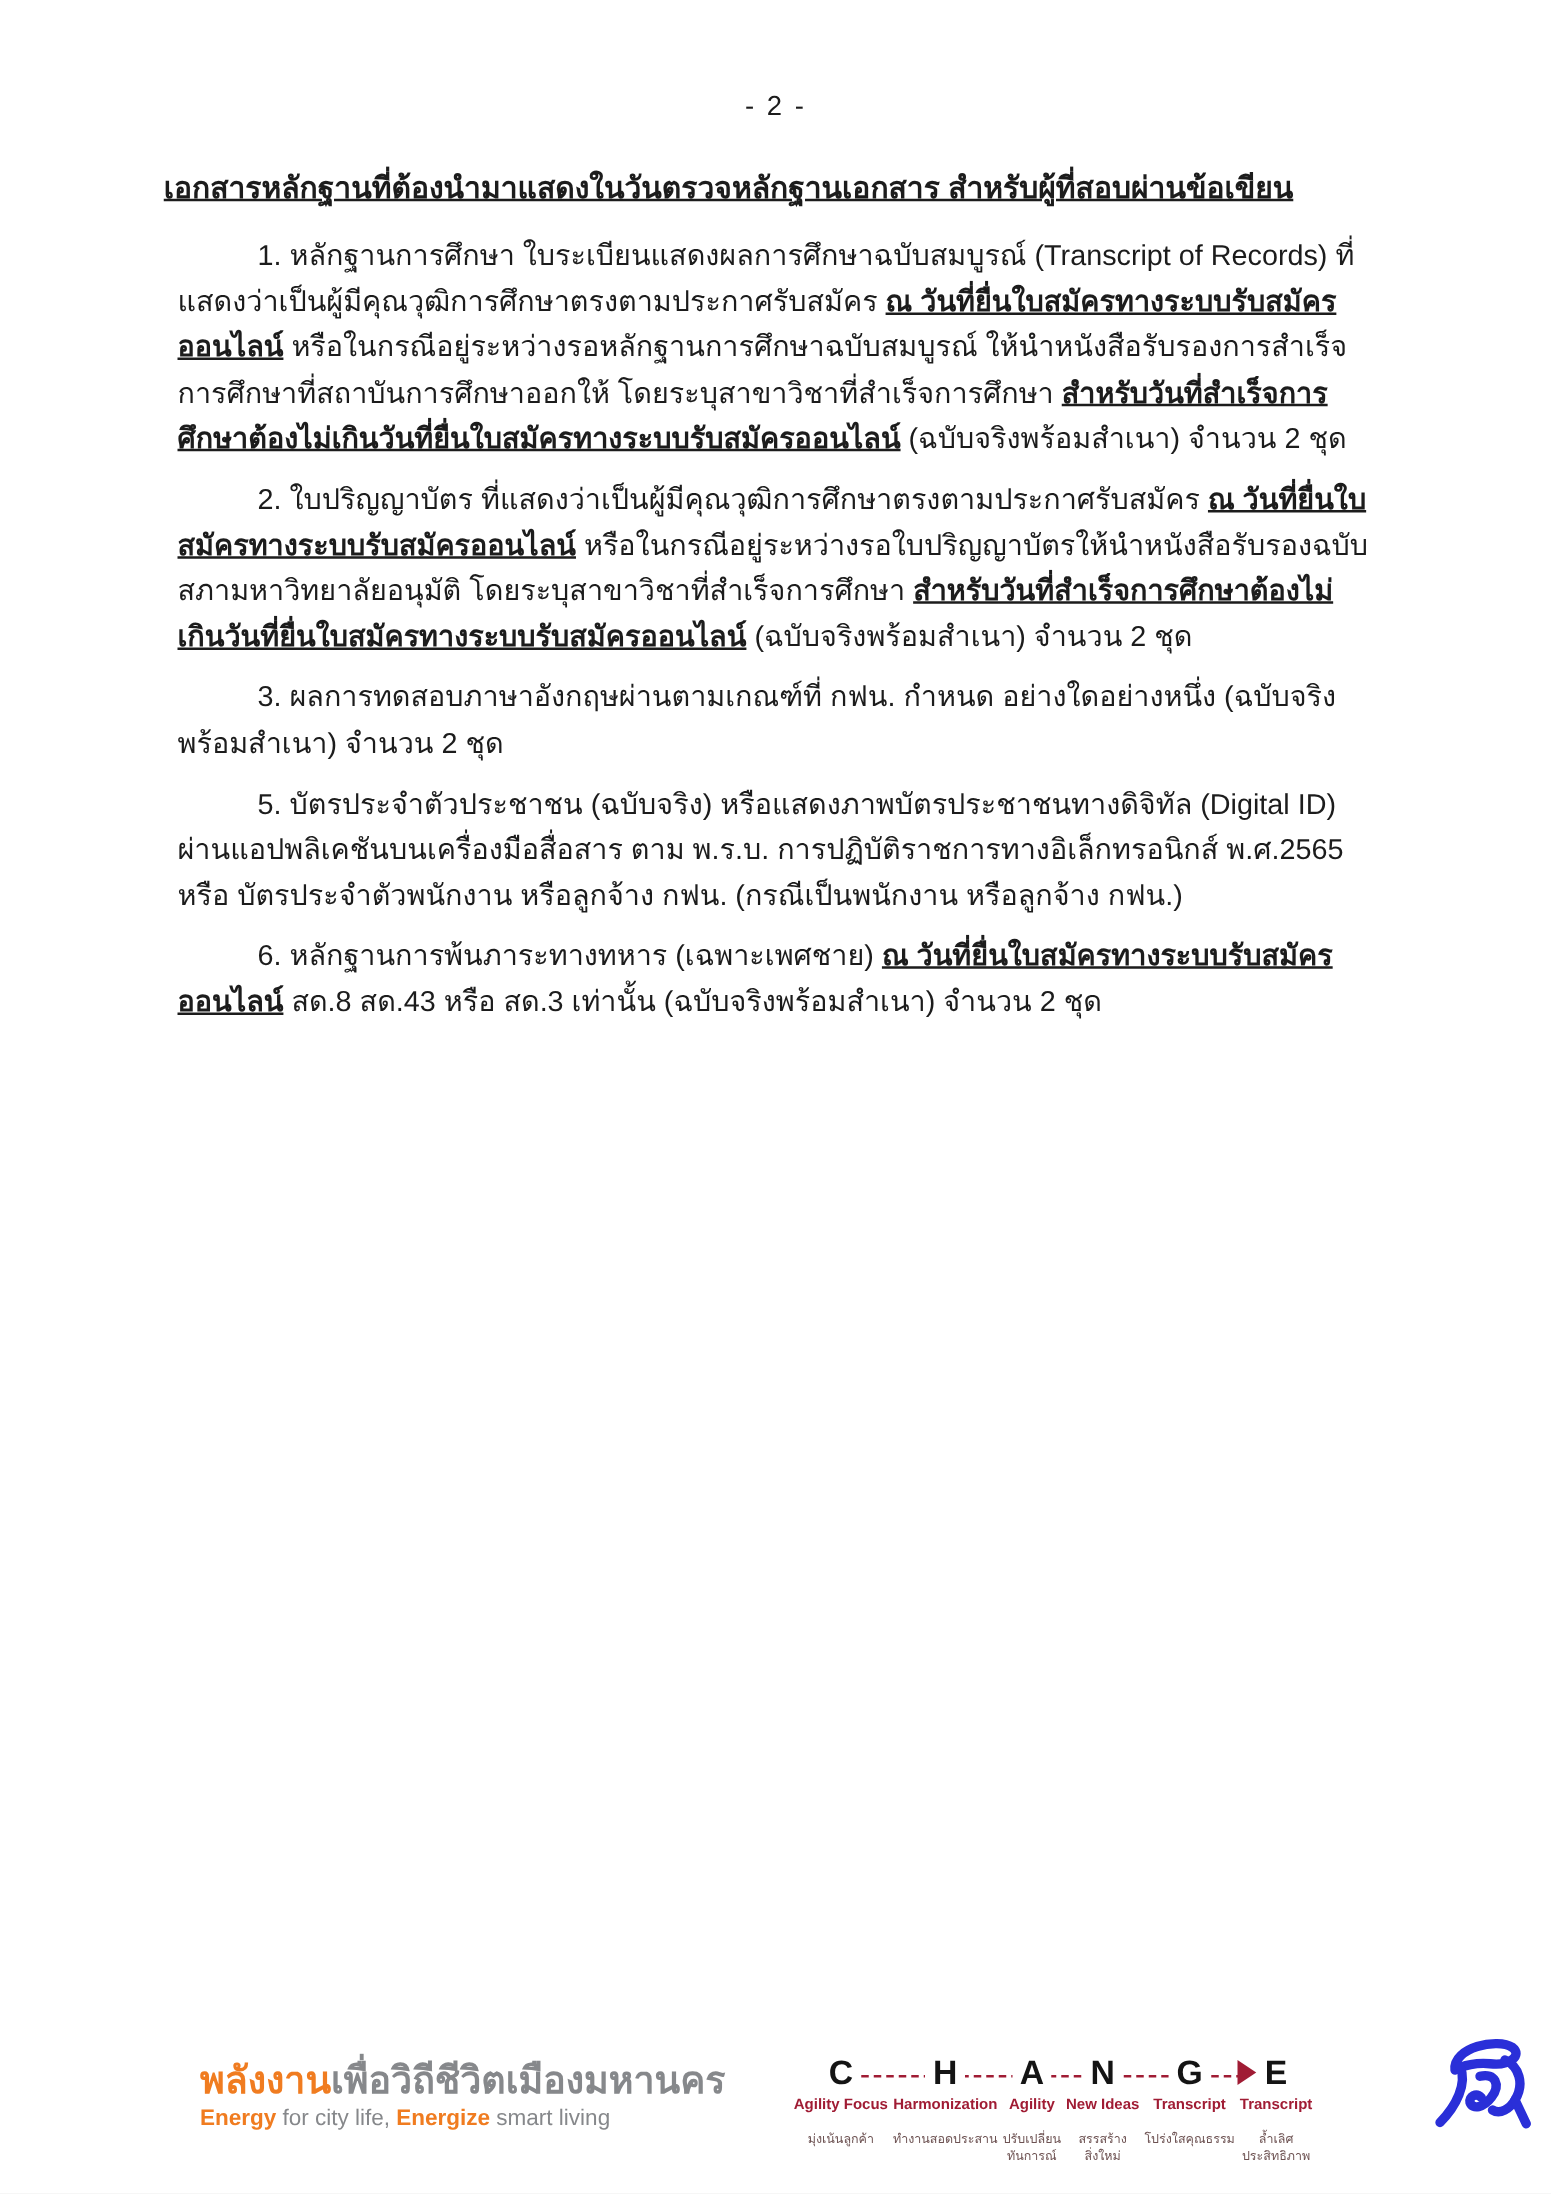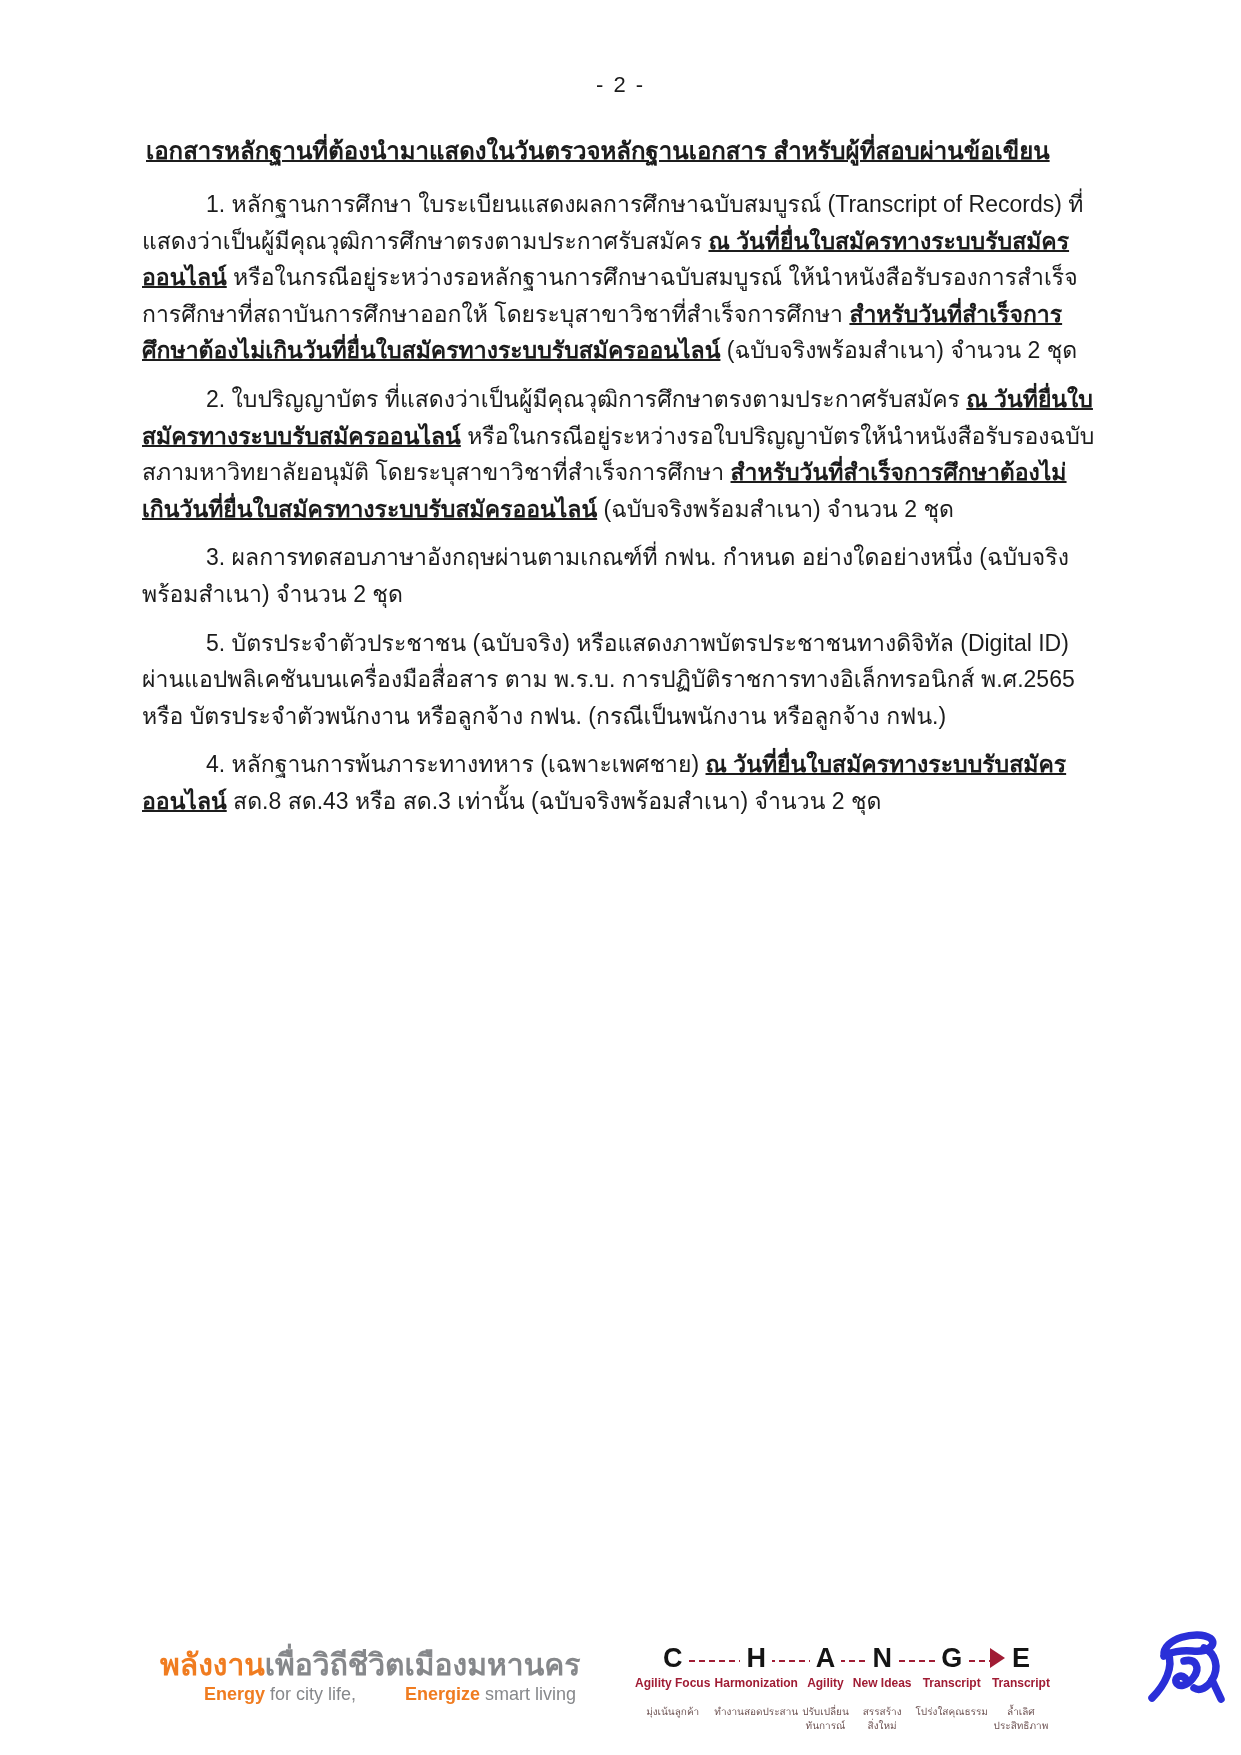--- a/index.html
+++ b/index.html
@@ -22,21 +22,21 @@
     overflow:hidden;
   }
   .pagenum{
     position:absolute;top:72px;left:0;width:100%;
     text-align:center;font-size:22px;letter-spacing:2px;
   }
   .content{
     position:absolute;left:130px;top:132px;width:985px;
   }
   .doc-heading{
-    font-size:24px;font-weight:bold;margin:0 0 17px 16px;
+    font-size:24px;font-weight:bold;margin:0 0 17px 1px;
     line-height:37px;
     text-decoration:underline;
     text-decoration-thickness:2px;
   }
   .para{
     margin:12px;
     font-size:23px;
     line-height:36.6px;
     text-align:left;
     text-indent:64px;
@@ -52,21 +52,21 @@
   }
   .slogan-th{
     font-size:30px;font-weight:700;color:var(--slogan-gray);
     line-height:34px;white-space:nowrap;
   }
   .slogan-th .accent{color:var(--accent-orange);}
   .slogan-en{
     font-size:18px;color:var(--slogan-gray);font-weight:500;
     line-height:24px;white-space:nowrap;
   }
-  .slogan-en .accent{color:var(--accent-orange);font-weight:700;margin-left:44px;}
+  .slogan-en .accent{color:var(--accent-orange);font-weight:700;}
   .change{
     position:absolute;left:633px;top:1643px;width:392px;
     display:flex;align-items:flex-start;justify-content:space-between;
   }
   .dash-line{
     position:absolute;top:17px;left:26px;right:30px;
     border-top:2.5px dashed var(--change-red);
     z-index:0;
   }
   .chg-col{
@@ -108,21 +108,21 @@
 
   <div class="pagenum">- 2 -</div>
 
   <div class="content">
     <h1 class="doc-heading">เอกสารหลักฐานที่ต้องนำมาแสดงในวันตรวจหลักฐานเอกสาร สำหรับผู้ที่สอบผ่านข้อเขียน</h1>
     <div>
         <p class="para"><span>1. หลักฐานการศึกษา ใบระเบียนแสดงผลการศึกษาฉบับสมบูรณ์ (Transcript of Records) ที่แสดงว่าเป็นผู้มีคุณวุฒิการศึกษาตรงตามประกาศรับสมัคร </span><span class="em">ณ วันที่ยื่นใบสมัครทางระบบรับสมัครออนไลน์</span><span> หรือในกรณีอยู่ระหว่างรอหลักฐานการศึกษาฉบับสมบูรณ์ ให้นำหนังสือรับรองการสำเร็จการศึกษาที่สถาบันการศึกษาออกให้ โดยระบุสาขาวิชาที่สำเร็จการศึกษา </span><span class="em">สำหรับวันที่สำเร็จการศึกษาต้องไม่เกินวันที่ยื่นใบสมัครทางระบบรับสมัครออนไลน์</span><span> (ฉบับจริงพร้อมสำเนา) จำนวน 2 ชุด</span></p>
         <p class="para"><span>2. ใบปริญญาบัตร ที่แสดงว่าเป็นผู้มีคุณวุฒิการศึกษาตรงตามประกาศรับสมัคร </span><span class="em">ณ วันที่ยื่นใบสมัครทางระบบรับสมัครออนไลน์</span><span> หรือในกรณีอยู่ระหว่างรอใบปริญญาบัตรให้นำหนังสือรับรองฉบับสภามหาวิทยาลัยอนุมัติ โดยระบุสาขาวิชาที่สำเร็จการศึกษา </span><span class="em">สำหรับวันที่สำเร็จการศึกษาต้องไม่เกินวันที่ยื่นใบสมัครทางระบบรับสมัครออนไลน์</span><span> (ฉบับจริงพร้อมสำเนา) จำนวน 2 ชุด</span></p>
         <p class="para"><span>3. ผลการทดสอบภาษาอังกฤษผ่านตามเกณฑ์ที่ กฟน. กำหนด อย่างใดอย่างหนึ่ง (ฉบับจริงพร้อมสำเนา) จำนวน 2 ชุด</span></p>
         <p class="para"><span>5. บัตรประจำตัวประชาชน (ฉบับจริง) หรือแสดงภาพบัตรประชาชนทางดิจิทัล (Digital ID) ผ่านแอปพลิเคชันบนเครื่องมือสื่อสาร ตาม พ.ร.บ. การปฏิบัติราชการทางอิเล็กทรอนิกส์ พ.ศ.2565 หรือ บัตรประจำตัวพนักงาน หรือลูกจ้าง กฟน. (กรณีเป็นพนักงาน หรือลูกจ้าง กฟน.)</span></p>
-        <p class="para"><span>4. หลักฐานการพ้นภาระทางทหาร (เฉพาะเพศชาย) </span><span class="em">ณ วันที่ยื่นใบสมัครทางระบบรับสมัครออนไลน์</span><span> สด.8 สด.43 หรือ สด.3 เท่านั้น (ฉบับจริงพร้อมสำเนา) จำนวน 2 ชุด</span></p>
+        <p class="para"><span>6. หลักฐานการพ้นภาระทางทหาร (เฉพาะเพศชาย) </span><span class="em">ณ วันที่ยื่นใบสมัครทางระบบรับสมัครออนไลน์</span><span> สด.8 สด.43 หรือ สด.3 เท่านั้น (ฉบับจริงพร้อมสำเนา) จำนวน 2 ชุด</span></p>
       </div>
   </div>
 
   <div class="footer-slogan">
     <div class="slogan-th">
       <span class="accent">พลังงาน</span><span>เพื่อวิถีชีวิตเมืองมหานคร</span>
     </div>
     <div class="slogan-en">
       <span class="accent">Energy</span><span> for city life, </span><span class="accent">Energize</span><span> smart living</span>
     </div>

